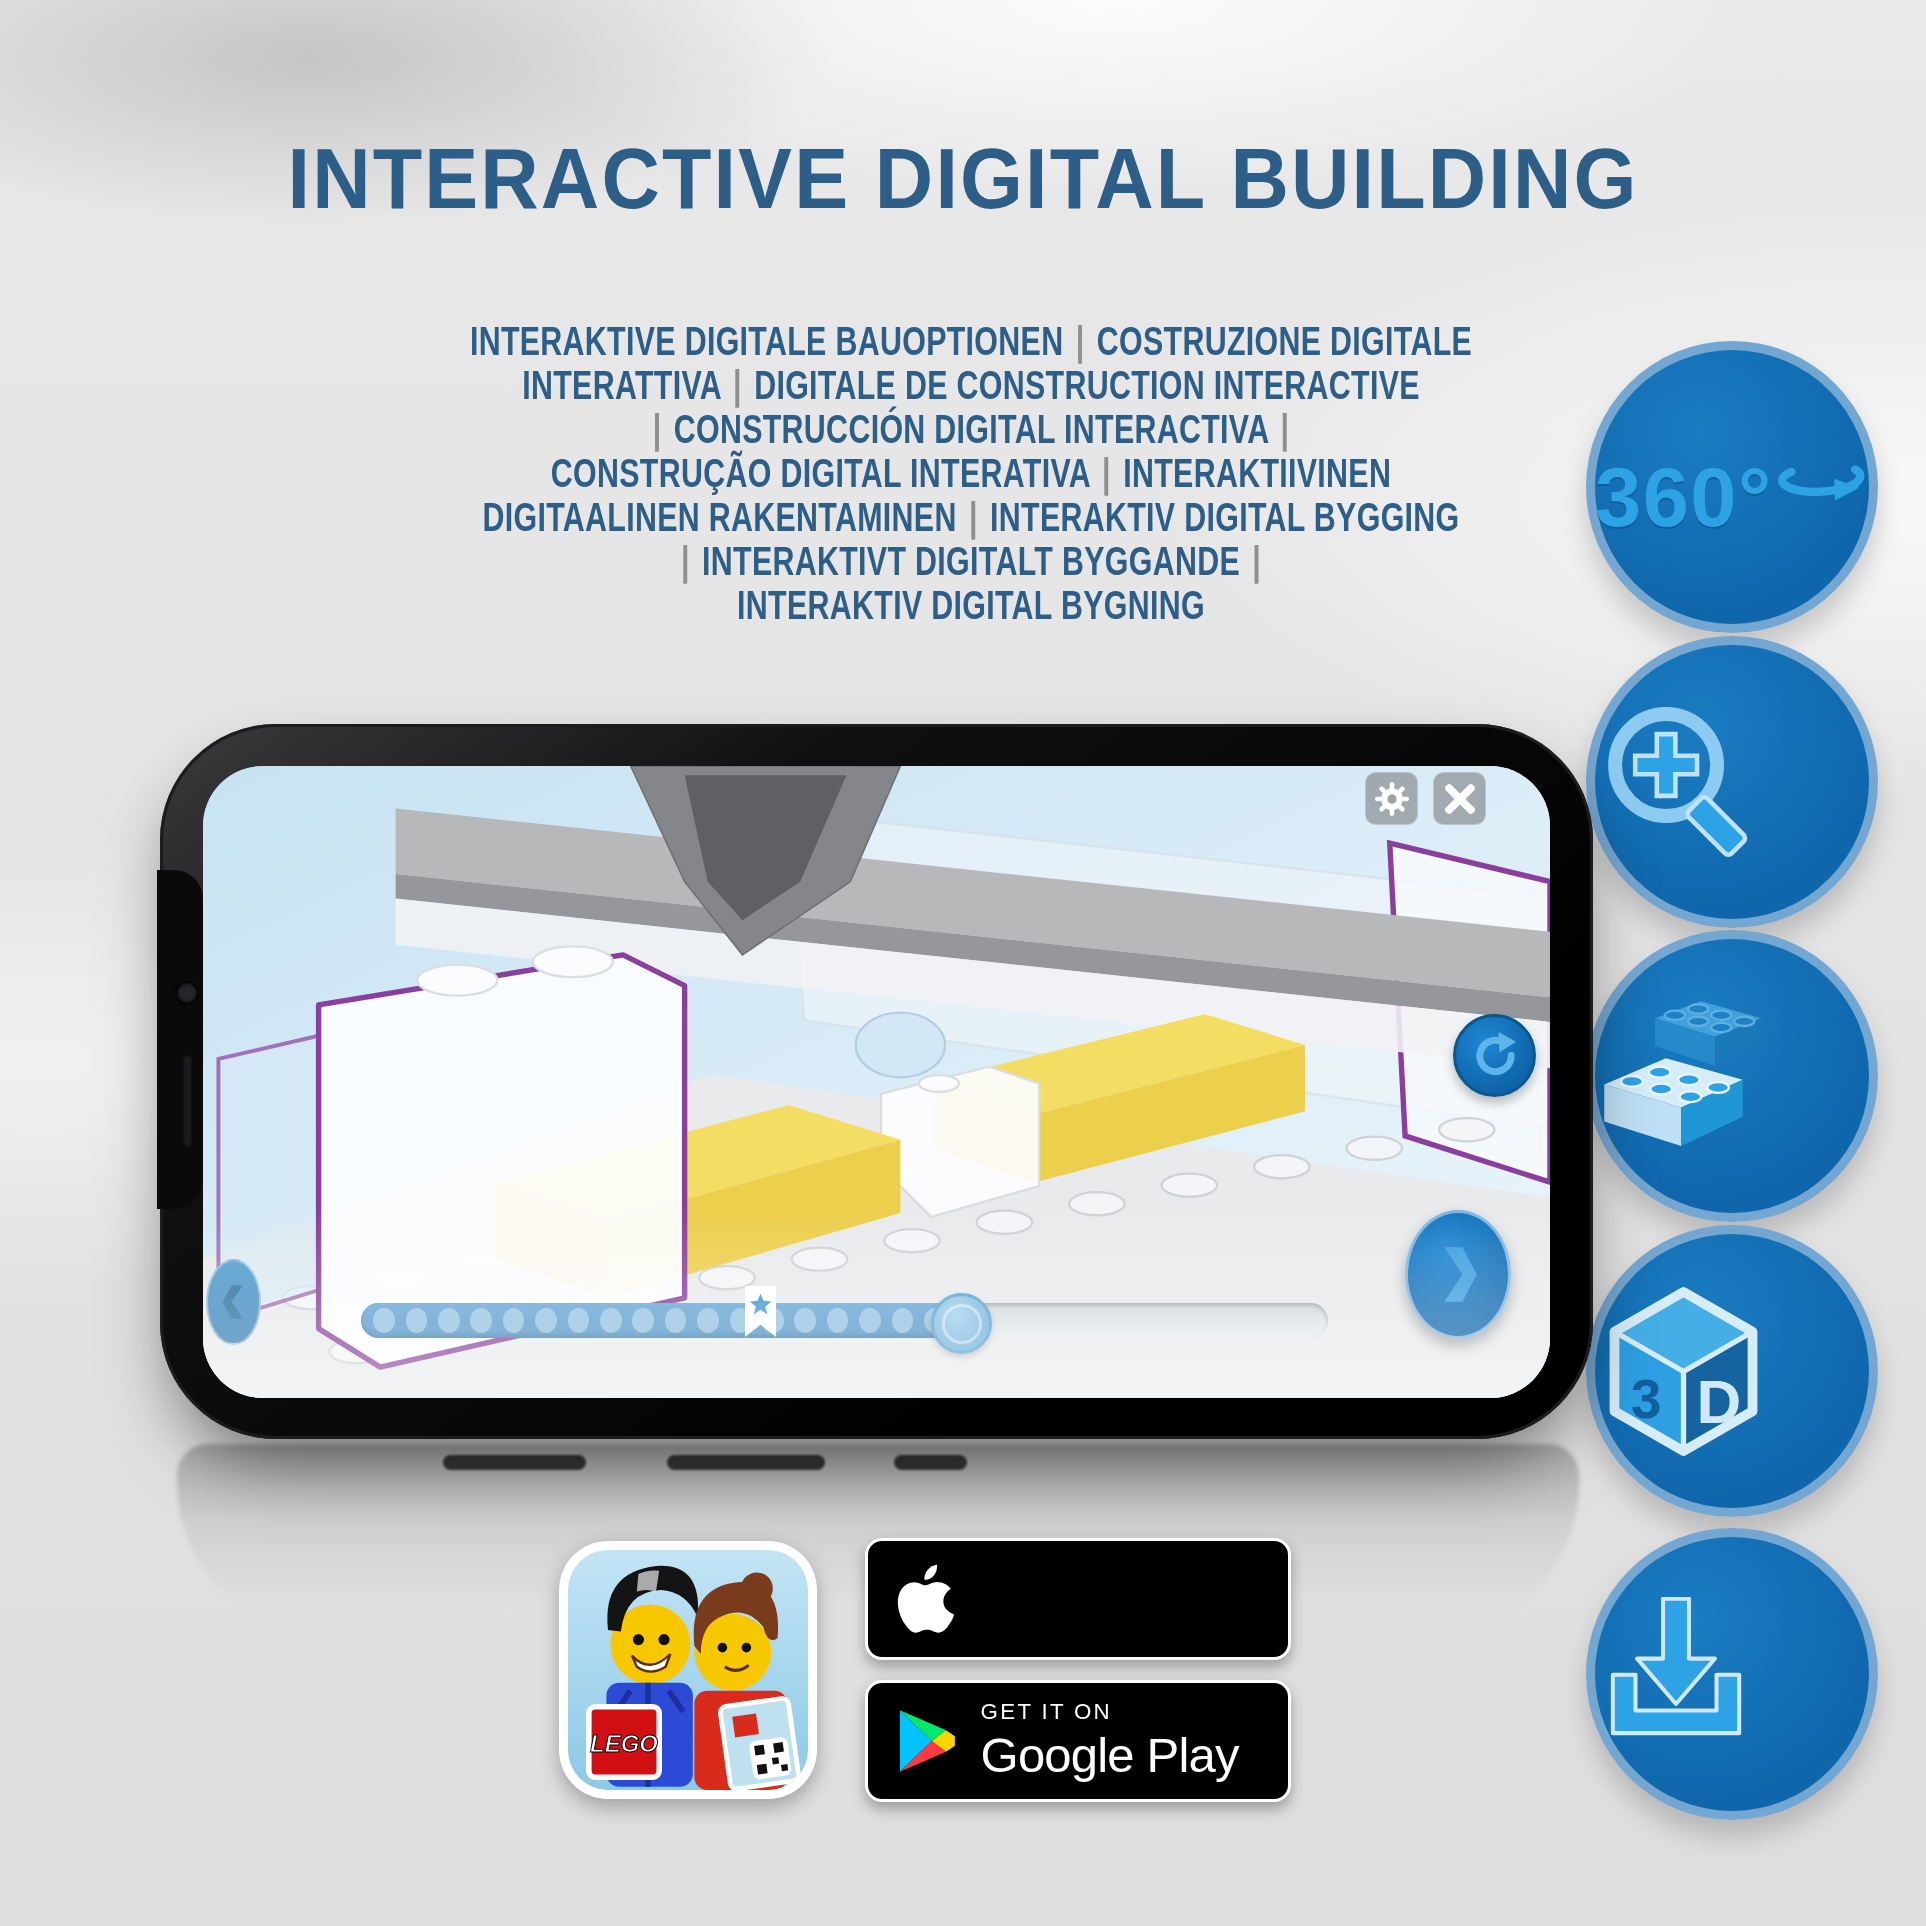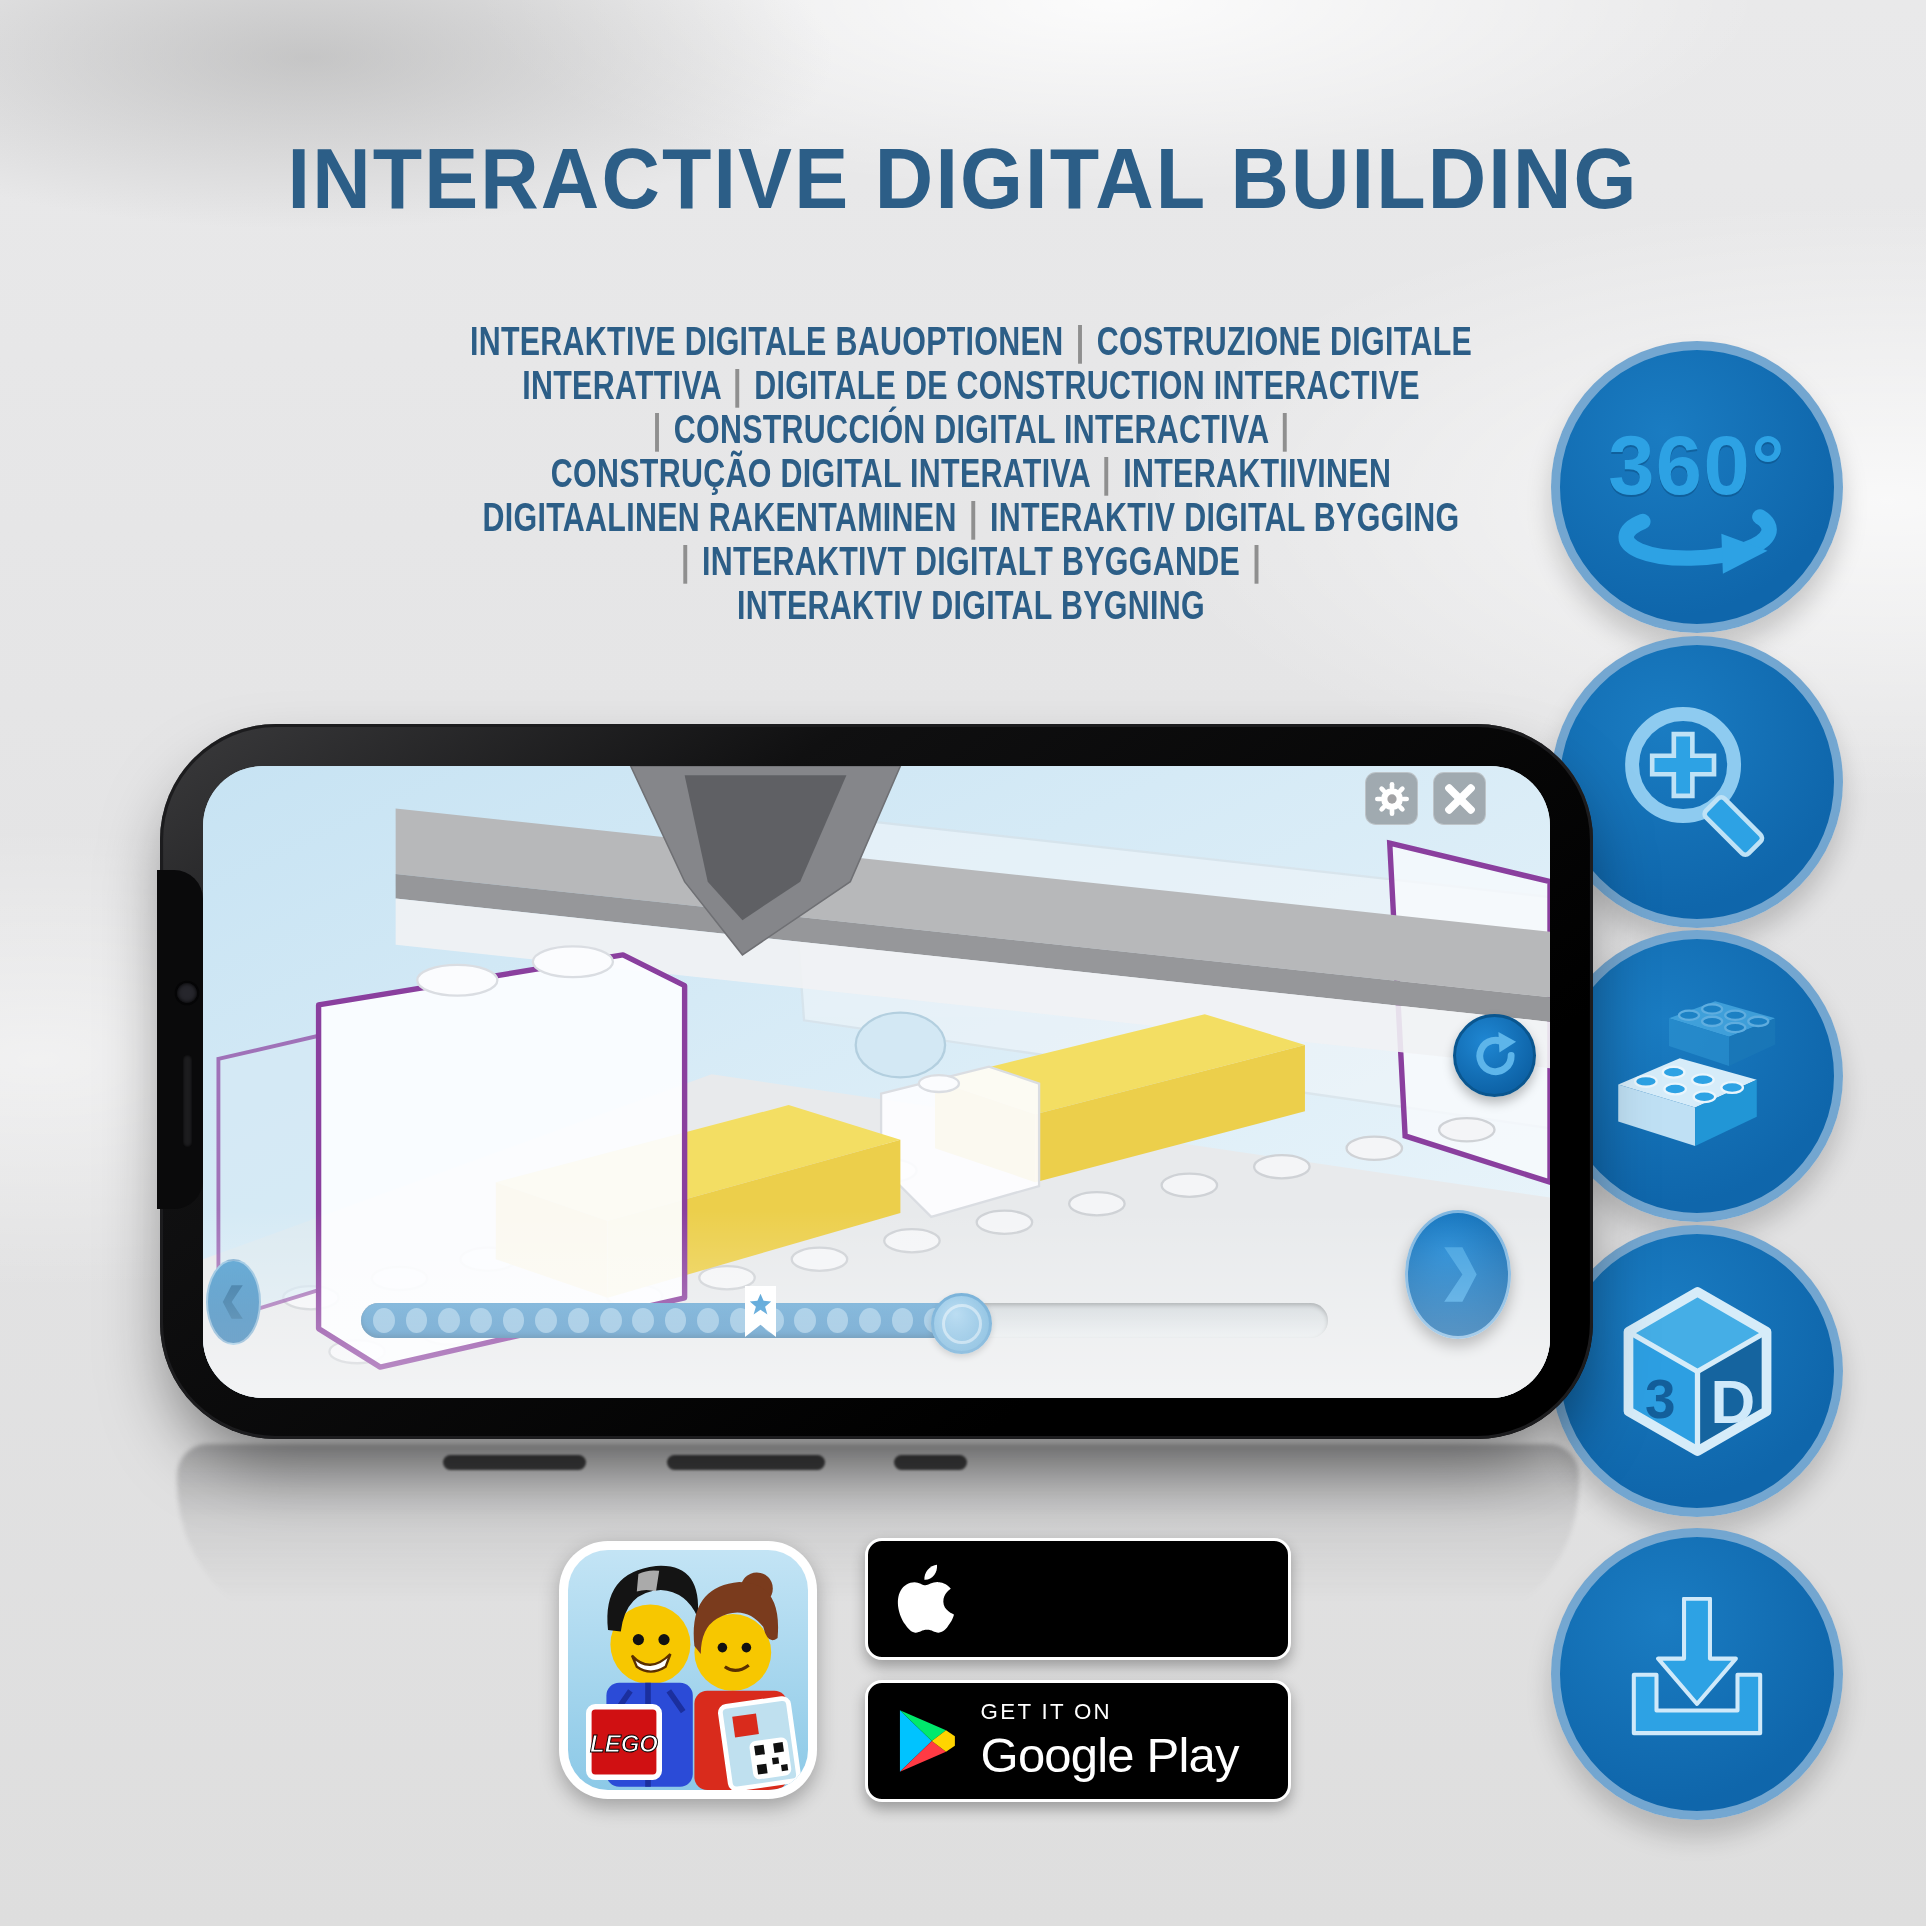--- a/index.html
+++ b/index.html
@@ -13,25 +13,25 @@
       linear-gradient(180deg,#e9e9ea,#e3e3e4 55%,#dedede);}
   .page-title{position:absolute;left:0;top:129px;width:100%;text-align:center;
     color:#2c5e87;font-size:86px;font-weight:bold;letter-spacing:2.3px;
     transform:scaleX(.94);white-space:nowrap;}
   .subtitle{position:absolute;left:8px;top:319px;width:100%;text-align:center;
     color:#2c5e87;font-weight:bold;font-size:40px;line-height:44px;}
   .ml-line{display:block;transform:scaleX(.76);white-space:nowrap;letter-spacing:0.4px;}
   .pipe{color:#8f8f8f;font-weight:bold;padding:0 4.6px;}
 
   
-  .feature-circle{position:absolute;left:1551px;width:274px;height:274px;border-radius:50%;
+  .feature-circle{position:absolute;left:1586px;width:274px;height:274px;border-radius:50%;
     border:9.2px solid rgba(126,173,212,.9);
     background:radial-gradient(circle at 38% 30%, #1a7cc2, #0f66ab 72%);
     box-shadow:0 17px 26px rgba(0,0,0,.18);
-    display:flex;align-items:center;justify-content:center;flex-direction:column;z-index:1;}
+    display:flex;align-items:center;flex-direction:row;z-index:1;}
   .fc-1{top:341px;} .fc-2{top:636px;} .fc-3{top:930px;} .fc-4{top:1225px;} .fc-5{top:1528px;}
   .deg-label{color:#2da2e4;font-size:83px;font-weight:bold;letter-spacing:1.5px;
     text-shadow:0 2.3px 0 rgba(9,70,120,.45);margin-top:21.6px;}
   .fc-1 svg{margin-top:-10.8px;}
 
   
   .phone{position:absolute;left:160px;top:724px;width:1433px;height:715px;border-radius:116px;
     background:linear-gradient(145deg,#3b3b3d,#101011 28%,#000 75%);
     box-shadow:0 35px 69px -14px rgba(0,0,0,.5), inset 0 0 0 3.1px #1c1c1e, inset 0 1.5px 1.5px rgba(255,255,255,.25);
     z-index:3;}

